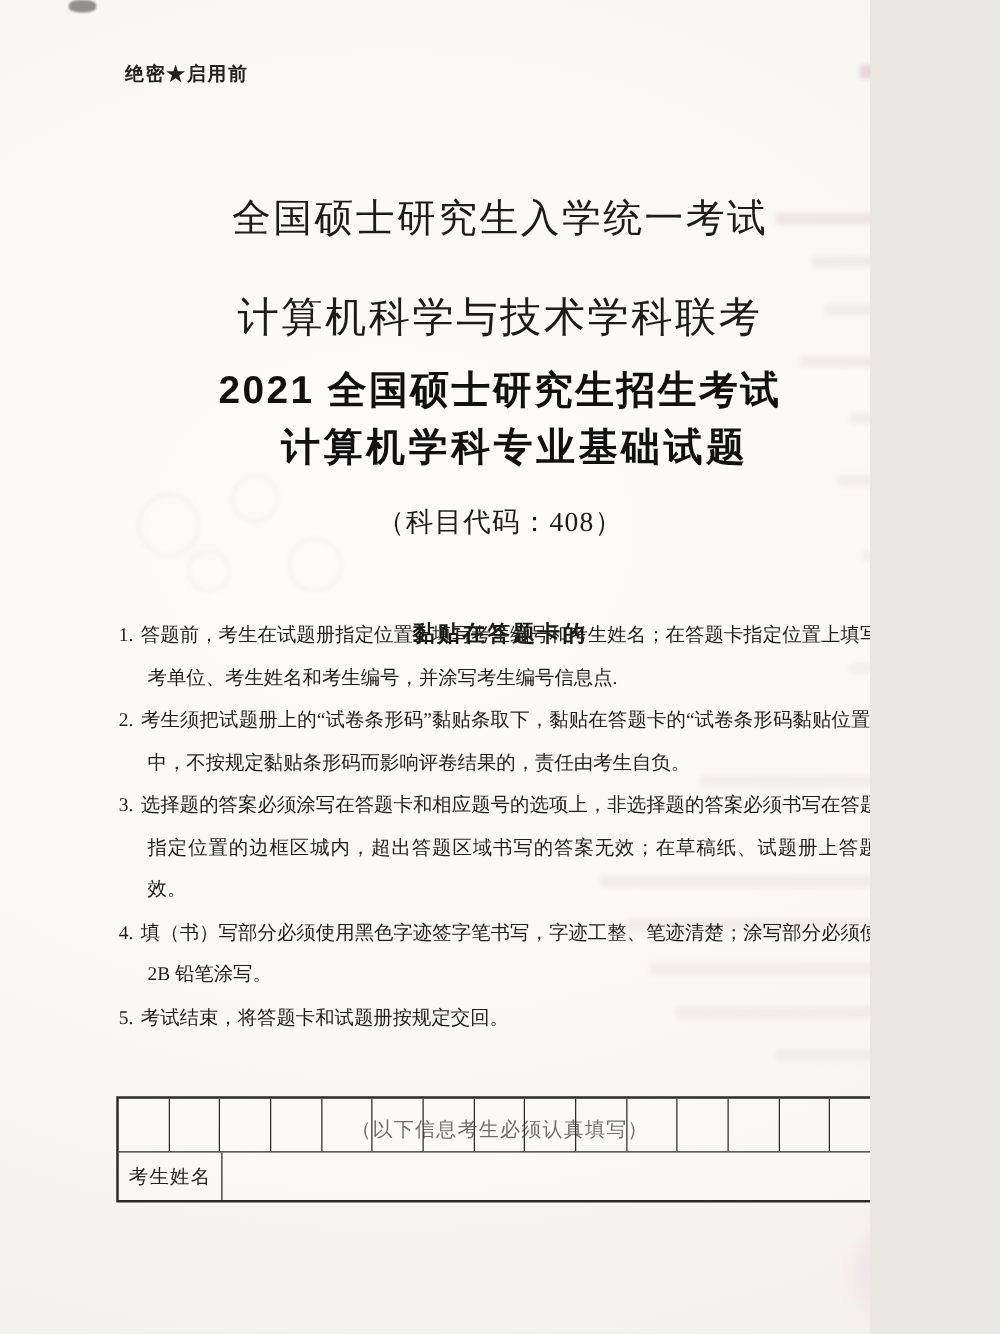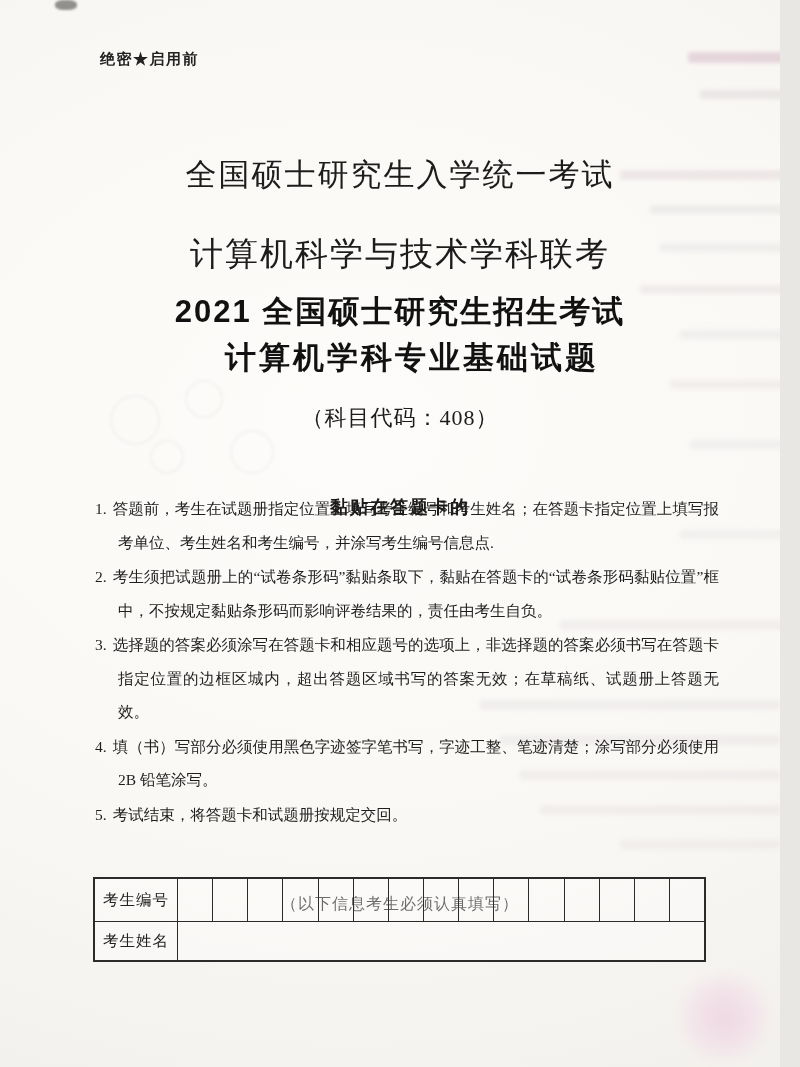--- a/index.html
+++ b/index.html
@@ -2,21 +2,21 @@
 <html><head>
 <meta charset="utf-8">
 <style>
   html,body{margin:0;padding:0;}
   body{
     width:800px;height:1067px;
     background:#e9e7e4;
     font-family:"Liberation Serif", serif;
   }
   #page{
-    position:relative;width:780px;height:1067px;overflow:hidden;
+    position:relative;width:696px;height:1067px;overflow:hidden;
     background:
       radial-gradient(ellipse 900px 700px at 45% 40%, #fdfcfa 0%, #faf8f5 60%, #f3f1ed 100%);
     color:#1f1f1f;
   }
   
   .bleed{position:absolute;filter:blur(2px);border-radius:2px;pointer-events:none;}
   .smudge{position:absolute;border-radius:50%;filter:blur(7px);pointer-events:none;}
   .wm-circle{position:absolute;border-radius:50%;border:2px solid rgba(160,160,170,.10);filter:blur(1.5px);pointer-events:none;}
   .speck{position:absolute;background:#5a5a58;filter:blur(1px);border-radius:40%;}
   
@@ -106,21 +106,20 @@
     <p class="notice-item"><span class="num">2.</span><span>考生须把试题册上的“试卷条形码”黏贴条取下，黏贴在答题卡的“试卷条形码黏贴位置”框中，不按规定黏贴条形码而影响评卷结果的，责任由考生自负。</span></p>
     <p class="notice-item"><span class="num">3.</span><span>选择题的答案必须涂写在答题卡和相应题号的选项上，非选择题的答案必须书写在答题卡指定位置的边框区城内，超出答题区域书写的答案无效；在草稿纸、试题册上答题无效。</span></p>
     <p class="notice-item"><span class="num">4.</span><span>填（书）写部分必须使用黑色字迹签字笔书写，字迹工整、笔迹清楚；涂写部分必须使用 2B 铅笔涂写。</span></p>
     <p class="notice-item"><span class="num">5.</span><span>考试结束，将答题卡和试题册按规定交回。</span></p>
   </div>
 
   <div class="h-center fill-note">（以下信息考生必须认真填写）</div>
 
   <div class="entry-table">
     <div class="et-row r1">
-      <div class="et-label">考生编号</div>
       <div class="et-cells" id="id-cells">
           <div class="id-cell"></div>
           <div class="id-cell"></div>
           <div class="id-cell"></div>
           <div class="id-cell"></div>
           <div class="id-cell"></div>
           <div class="id-cell"></div>
           <div class="id-cell"></div>
           <div class="id-cell"></div>
           <div class="id-cell"></div>

